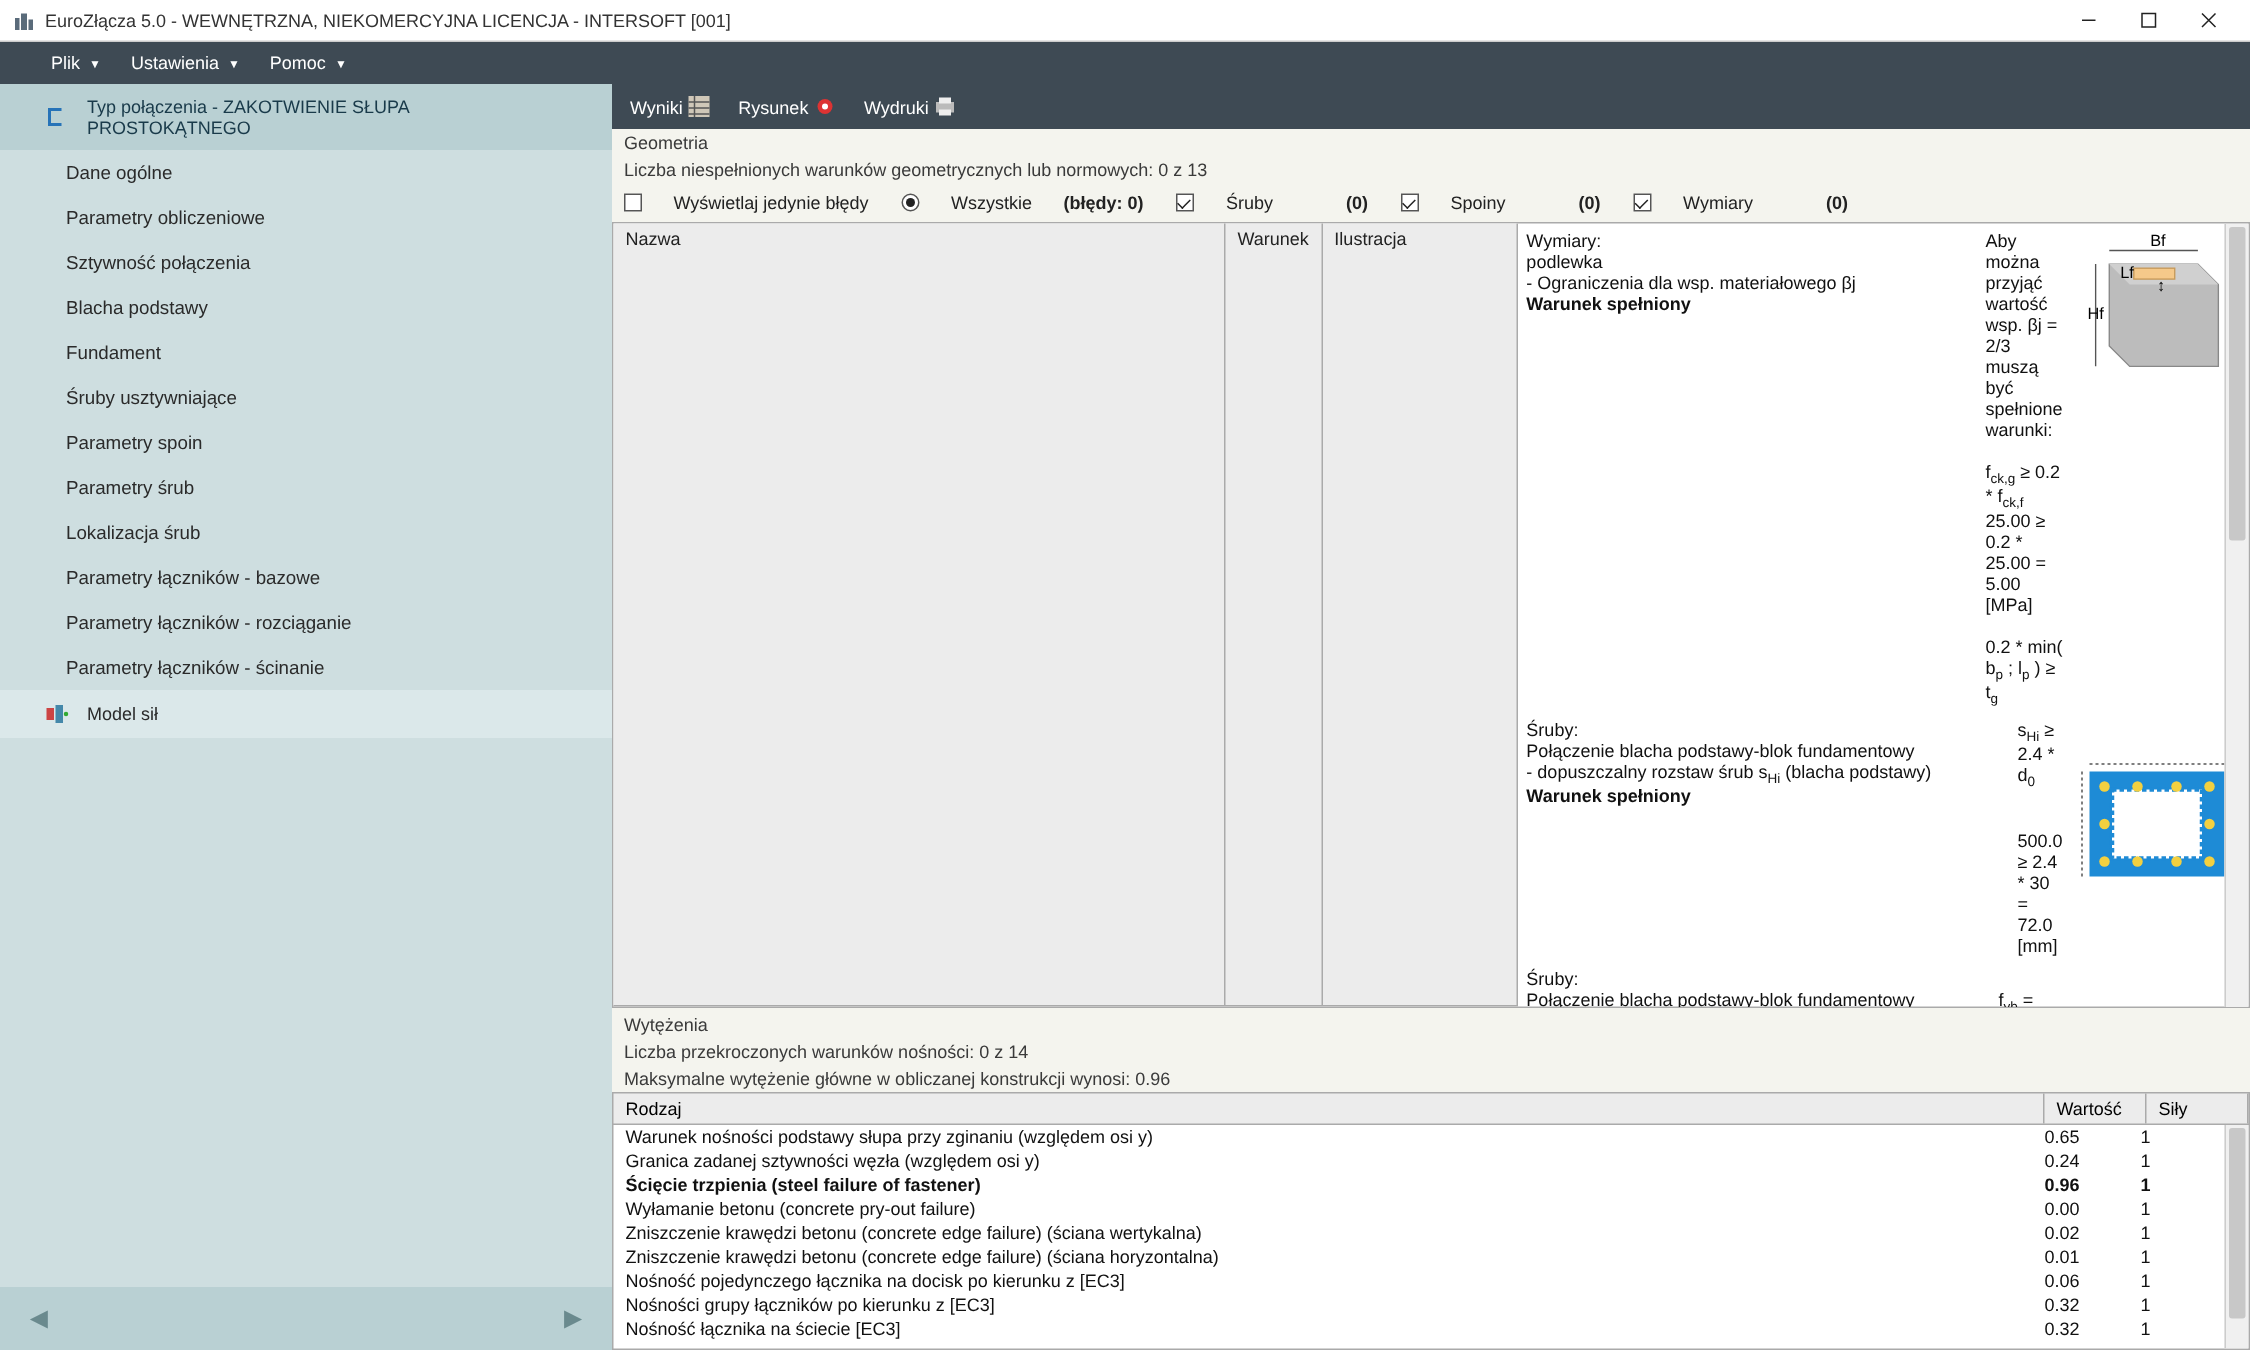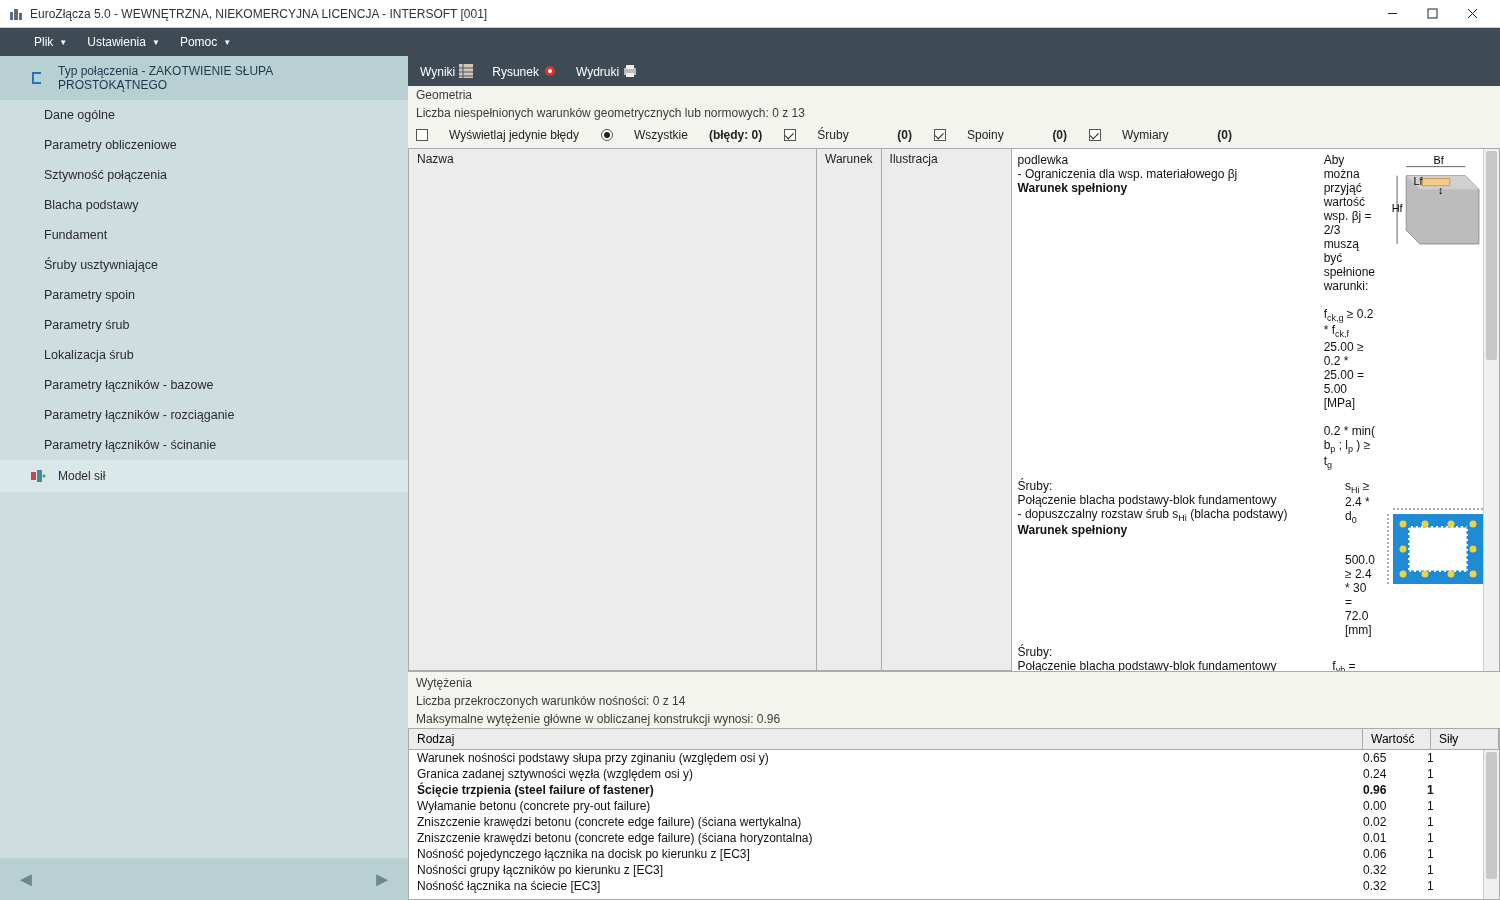--- a/index.html
+++ b/index.html
@@ -175,20 +175,21 @@
 
     <div class="tbl-wrap">
       <div class="tbl-head">
         <div class="th th1">Nazwa</div>
         <div class="th th2">Warunek</div>
         <div class="th th3">Ilustracja</div>
       </div>
       <div class="tbl-body">
         <div class="row" style="min-height:150px">
           <div class="c1">
+            <div>Wymiary:</div>
               <div>podlewka</div>
               <div>- Ograniczenia dla wsp. materiałowego βj</div>
               <div class="bold">Warunek spełniony</div>
           </div>
           <div class="c2">
             <div>Aby można przyjąć wartość wsp. βj = 2/3 muszą być spełnione warunki:</div><br>
             <div>f<sub>ck,g</sub> ≥ 0.2 * f<sub>ck,f</sub></div>
             <div>25.00 ≥ 0.2 * 25.00 = 5.00 [MPa]</div><br>
             <div>0.2 * min( b<sub>p</sub> ; l<sub>p</sub> ) ≥ t<sub>g</sub></div>
           </div>

